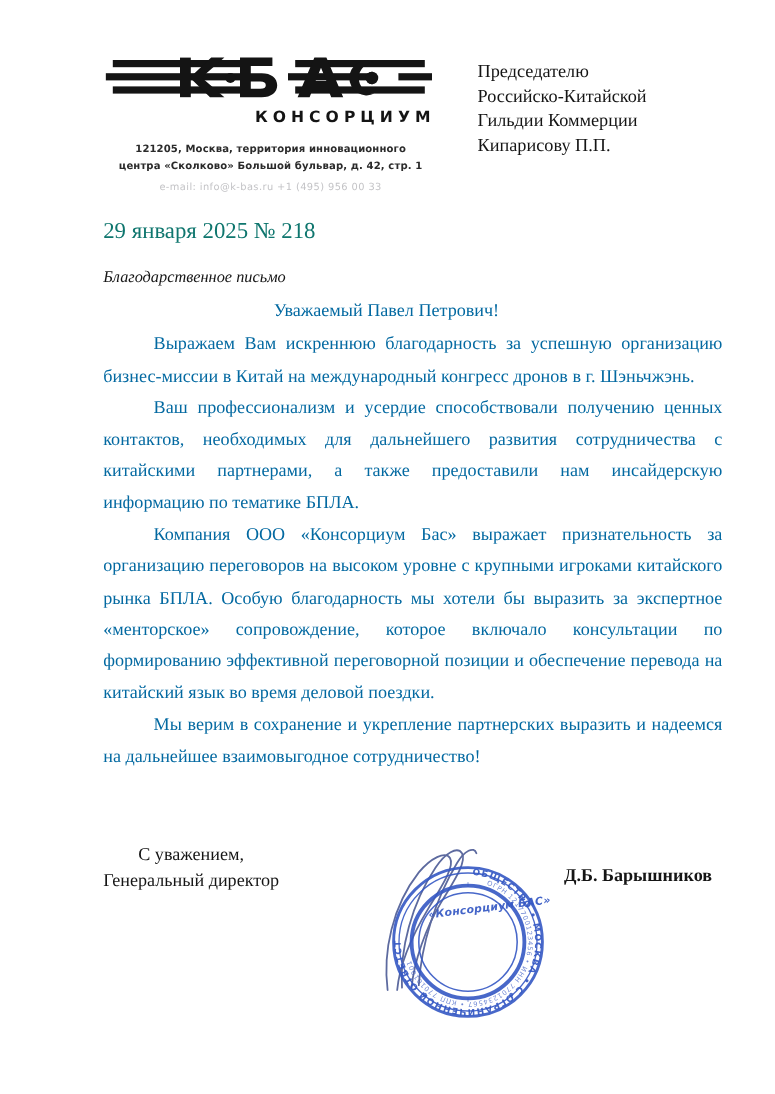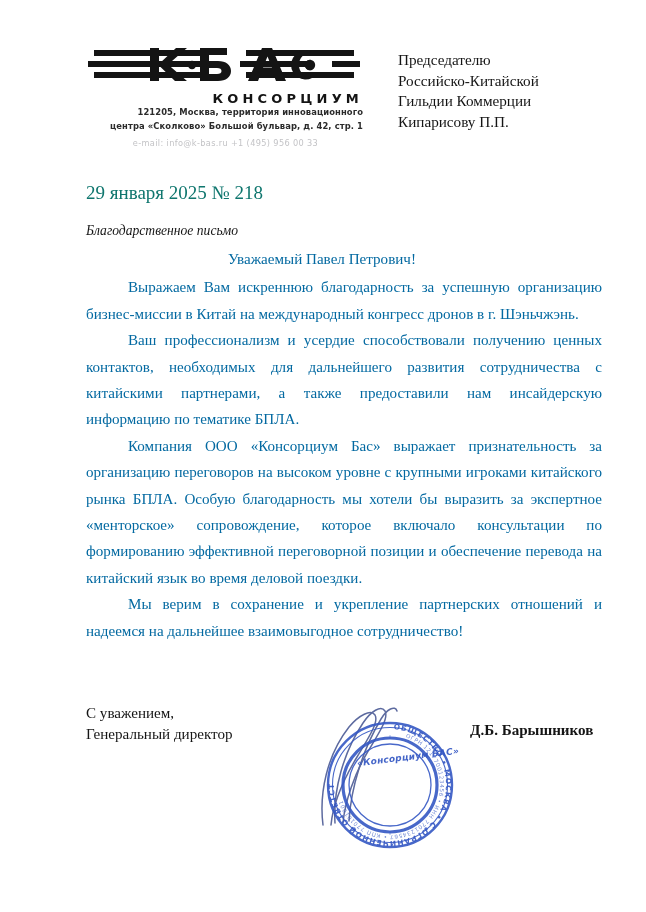--- a/index.html
+++ b/index.html
@@ -42,22 +42,22 @@
     text-align: right;
     font-family: "DejaVu Sans", sans-serif;
     font-weight: bold;
     font-size: 13px;
     letter-spacing: 4.2px;
     color: #141414;
     padding-left: 3px;
   }
 
   .addr {
-    margin-top: 0;
-    text-align: right;
+    margin-top: 12px;
+    text-align: center;
     font-family: "DejaVu Sans", sans-serif;
     font-weight: bold;
     font-size: 8.4px;
     line-height: 13.5px;
     color: #2b2b2b;
     letter-spacing: 0.1px;
   }
   .addr div { white-space: nowrap; }
 
   .contact {
@@ -124,21 +124,21 @@
 
   
   .sign-left {
     position: absolute;
     left: 86px;
     top: 703px;
     font-size: 15.1px;
     line-height: 21px;
     color: #151515;
   }
-  .sign-left div { white-space: nowrap; }
+  .sign-left div { white-space: nowrap; text-align: center; }
 
   .sign-name {
     position: absolute;
     left: 470px;
     top: 722px;
     font-size: 15.1px;
     color: #151515;
     white-space: nowrap;
     font-weight: bold;
   }
@@ -236,21 +236,21 @@
   <div class="docmeta">
     <div class="doc-date">29 января 2025 № 218</div>
     <div class="doc-kind">Благодарственное письмо</div>
   </div>
 
   <div class="letter-body">
     <p class="salutation">Уважаемый Павел Петрович!</p>
     <p class="para">Выражаем Вам искреннюю благодарность за успешную организацию бизнес-миссии в Китай на международный конгресс дронов в г. Шэньчжэнь.</p>
     <p class="para">Ваш профессионализм и усердие способствовали получению ценных контактов, необходимых для дальнейшего развития сотрудничества с китайскими партнерами, а также предоставили нам инсайдерскую информацию по тематике БПЛА.</p>
     <p class="para">Компания ООО «Консорциум Бас» выражает признательность за организацию переговоров на высоком уровне с крупными игроками китайского рынка БПЛА. Особую благодарность мы хотели бы выразить за экспертное «менторское» сопровождение, которое включало консультации по формированию эффективной переговорной позиции и обеспечение перевода на китайский язык во время деловой поездки.</p>
-    <p class="para">Мы верим в сохранение и укрепление партнерских отношений и надеемся на дальнейшее взаимовыгодное сотрудничество!</p>
+    <p class="para">Мы верим в сохранение и укрепление партнерских выразить и надеемся на дальнейшее взаимовыгодное сотрудничество!</p>
   </div>
 
   <div class="sign-left">
     <div>С уважением,</div>
     <div>Генеральный директор</div>
   </div>
 
   <div class="sign-name">Д.Б. Барышников</div>
 
   <div class="seal-area">

